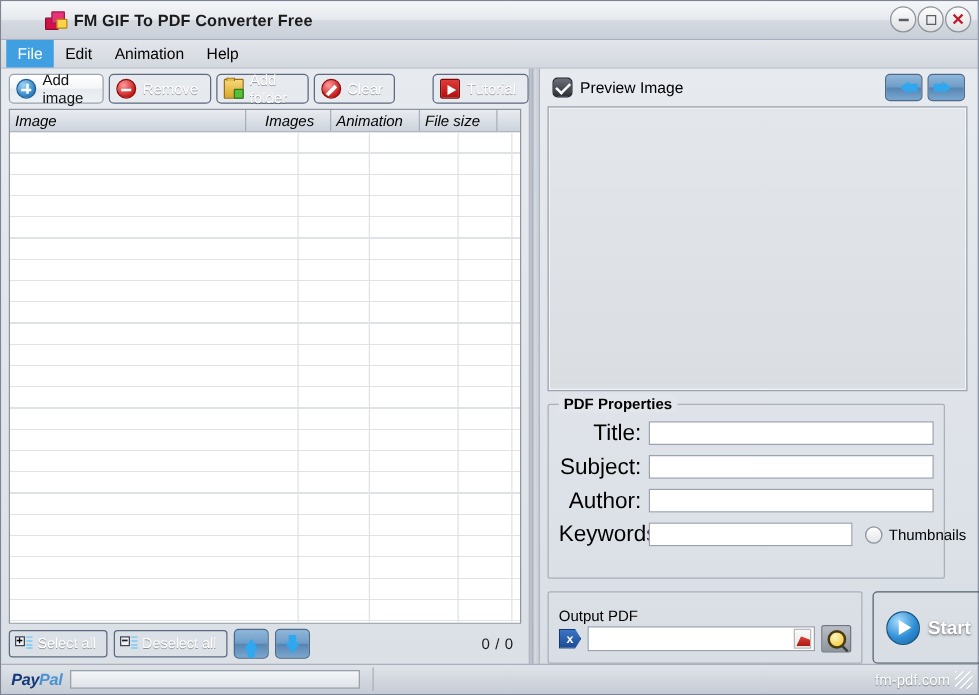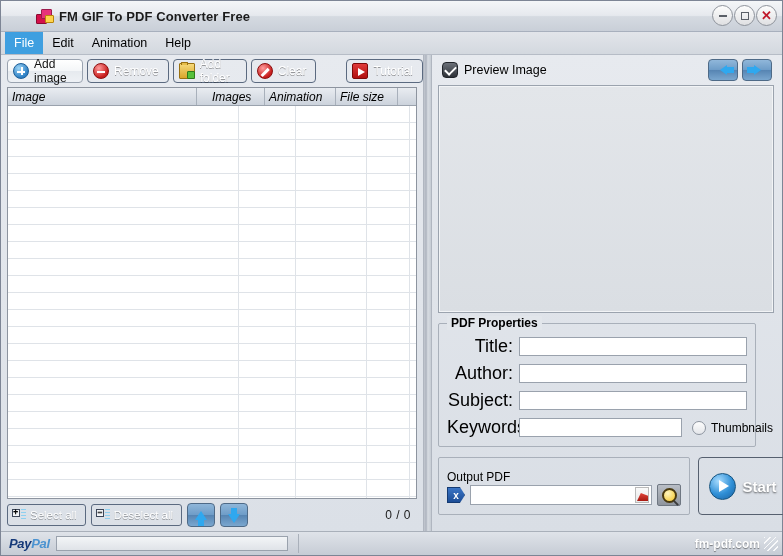--- a/index.html
+++ b/index.html
@@ -262,21 +262,21 @@
     background: linear-gradient(180deg,#e3e6ea,#dadee3);
     box-shadow: inset 0 0 0 1px #f2f4f6;
     box-sizing: border-box;
   }
 
   .group {
     margin: 10px 20px 0 2px;
     border: 1px solid #a9b0ba;
     border-radius: 2px;
     position: relative;
-    padding: 12px 8px 8px 8px;
+    padding: 12px 8px 24px 8px;
     box-sizing: border-box;
   }
   .group > .legend {
     position:absolute; top:-8px; left:8px;
     background: #e2e6eb;
     padding: 0 4px;
     font-size: 12px; font-weight: bold; color:#000;
   }
   .frow { display:flex; align-items:center; margin-bottom: 6px; }
   .frow:last-child { margin-bottom: 0; }
@@ -373,21 +373,21 @@
   .paypal .p2 { color:#4b93d1; }
   .progress {
     width: 232px; height: 15px;
     border: 1px solid #9aa2ad;
     background: linear-gradient(180deg,#f3f5f7,#dfe3e8);
     box-sizing:border-box;
   }
   .status-sep { width:1px; align-self:stretch; margin: 2px 0; background:#a9b0ba; margin-left: 10px;}
   .sb-spacer { flex:1 1 auto; }
   .fmpdf {
-    font-size: 12px; font-weight: bold; color:#fff;
+    font-size: 12px; font-weight: normal; color:#fff;
     text-shadow: 0 1px 1px rgba(0,0,0,.45);
     padding-right: 4px;
   }
   .grip { width:14px;height:14px;position:relative; margin-right:2px;}
   .grip::after{
     content:""; position:absolute; inset:0;
     background: repeating-linear-gradient(135deg, #fff 0 1px, transparent 1px 4px);
     opacity:.85;
   }
   .sb-right { display:flex; align-items:center; background: transparent; }
@@ -517,26 +517,26 @@
 
       <div class="group">
         <div class="legend">PDF Properties</div>
 
         <div class="frow">
           <div class="flabel">Title:</div>
           <input class="finput" type="text" value="" style="">
         </div>
 
         <div class="frow">
+          <div class="flabel">Subject:</div>
+          <input class="finput" type="text" value="" style="">
+        </div>
+
+        <div class="frow">
           <div class="flabel">Author:</div>
-          <input class="finput" type="text" value="" style="">
-        </div>
-
-        <div class="frow">
-          <div class="flabel">Subject:</div>
           <input class="finput" type="text" value="" style="">
         </div>
 
         <div class="frow">
           <div class="flabel">Keywords:</div>
           <input class="finput" type="text" value="" style="">
           <div class="thumb-wrap">
             <div class="radio"></div>
             <div class="thumb-lbl">Thumbnails</div>
           </div>

